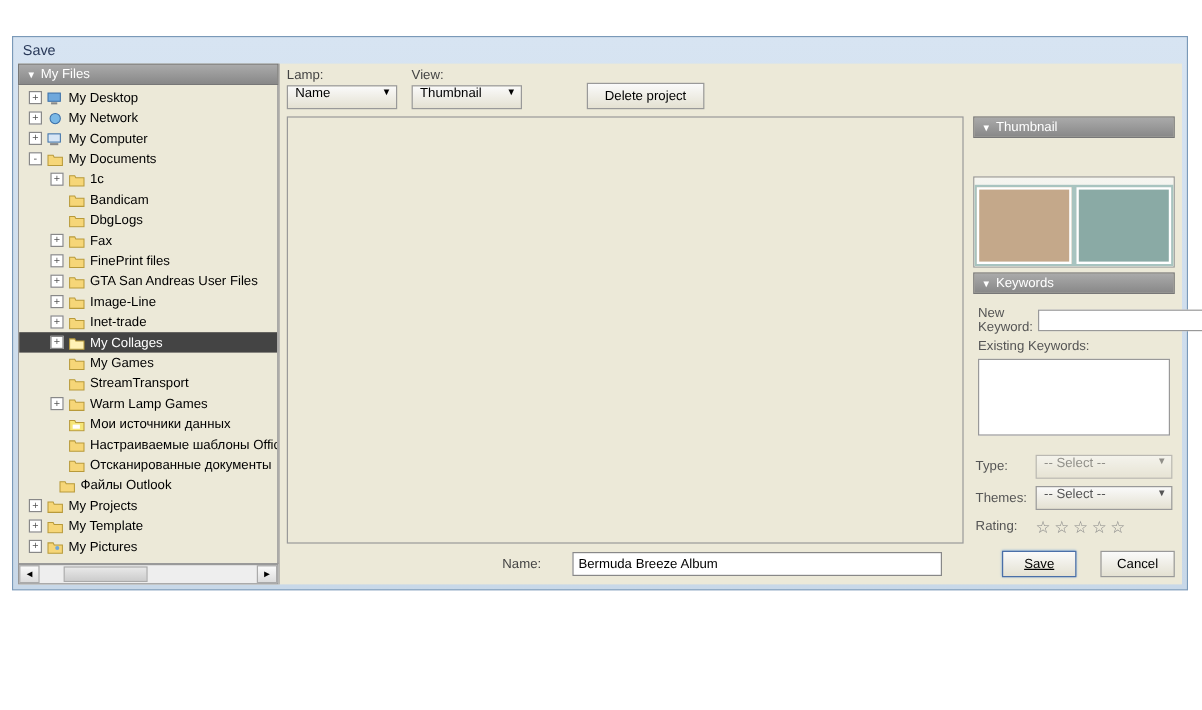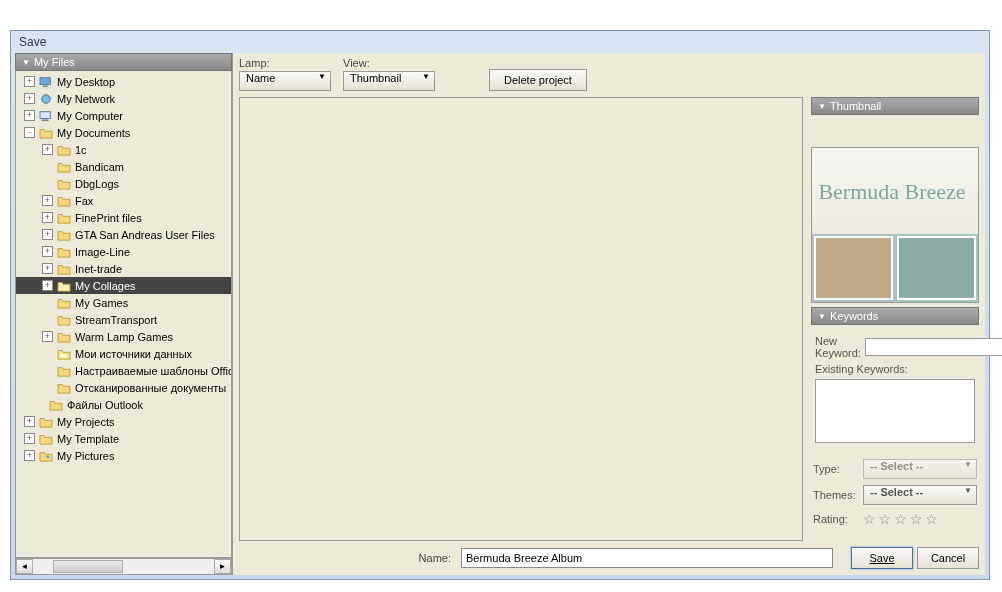--- a/index.html
+++ b/index.html
@@ -1,17 +1,17 @@
 <!DOCTYPE html>
 <html><head>
 <meta charset="utf-8">
 <style>
 * { box-sizing: border-box; margin: 0; padding: 0; font-family: Tahoma, Arial, sans-serif; font-size: 11px; }
 body { background: #fff; padding: 30px 10px 10px 10px; }
-.window { border: 1px solid #7a99b8; background: linear-gradient(#d7e4f2, #c8d8e8); width: 980px; height: 550px; position: relative; }
+.window { border: 1px solid #7a99b8; background: linear-gradient(#d7e4f2, #c8d8e8); width: 980px; height: 462px; position: relative; }
 .titlebar { padding: 4px 8px; color: #2a3a5a; font-size: 12px; }
 .body { position: absolute; top: 22px; left: 4px; right: 4px; bottom: 4px; background: #ece9d8; display: flex; }
 .sidebar { width: 218px; display: flex; flex-direction: column; border-right: 1px solid #999; }
 .panel-header { background: linear-gradient(#aaa, #888); color: #fff; padding: 2px 6px; font-size: 11px; display: flex; align-items: center; gap: 4px; border: 1px solid #777; }
 .panel-header .tri { font-size: 8px; }
 .tree { flex: 1; overflow: auto; background: #ece9d8; padding: 2px 0; border: 1px solid #999; border-top: none; }
 .tree-row { display: flex; align-items: center; height: 17px; white-space: nowrap; cursor: pointer; padding-right: 4px; }
 .tree-row.selected { background: #444; color: #fff; }
 .tree-row .expander { width: 11px; height: 11px; border: 1px solid #888; background: #fff; color: #555; font-size: 9px; line-height: 9px; text-align: center; margin-right: 3px; flex-shrink: 0; }
 .tree-row .expander.none { border: none; background: transparent; }
@@ -34,25 +34,25 @@
 .thumb-top { height: 88px; background: linear-gradient(#f5f5f0,#eceadf); display: flex; align-items: center; justify-content: center; }
 .thumb-title { color: #7aa7a0; font-family: Georgia, serif; font-size: 22px; line-height: 22px; text-align: right; padding-right: 6px; }
 .thumb-bottom { position: absolute; bottom: 0; left: 0; right: 0; height: 68px; background: #a8c4c0; display: flex; }
 .photo-block { flex: 1; background: #c4a88a; margin: 2px; border: 2px solid #fff; }
 .kw-body { background: #ece9d8; padding: 6px 4px; display: flex; flex-direction: column; gap: 4px; color: #555; }
 .field-row { display: flex; align-items: center; gap: 4px; }
 .field-row label { width: 70px; }
 .text-input { flex: 1; background: #fff; border: 1px solid #999; height: 18px; padding: 0 3px; }
 .textarea { background: #fff; border: 1px solid #999; height: 64px; }
 .meta { display: flex; flex-direction: column; gap: 6px; padding: 6px 2px; color: #555; }
-.meta .combo { flex: 1; height: 20px; font-weight: bold; }
+.meta .combo { flex: 1; height: 20px; }
 .meta .disabled { opacity: 0.6; }
 .stars { display: flex; gap: 3px; }
 .star { color: #888; font-size: 14px; cursor: pointer; }
-.bottom-row { display: flex; align-items: center; gap: 4px; margin-top: 6px; }
+.bottom-row { display: flex; align-items: center; gap: 20px; margin-top: 6px; }
 .bottom-row .spacer { width: 218px; text-align: right; padding-right: 6px; color: #444; }
 .name-input { flex: 1; background: #fff; border: 1px solid #888; height: 20px; padding: 0 4px; }
 .action-btn { width: 62px; height: 22px; background: linear-gradient(#fafafa,#e4e1d2); border: 1px solid #999; cursor: pointer; }
 .action-btn.default { border: 1px solid #4a6fa8; box-shadow: 0 0 2px #6a9fd8; text-decoration: underline; }
 </style>
 </head>
 <body>
 
 <div class="window">
   <div class="titlebar">Save</div>

